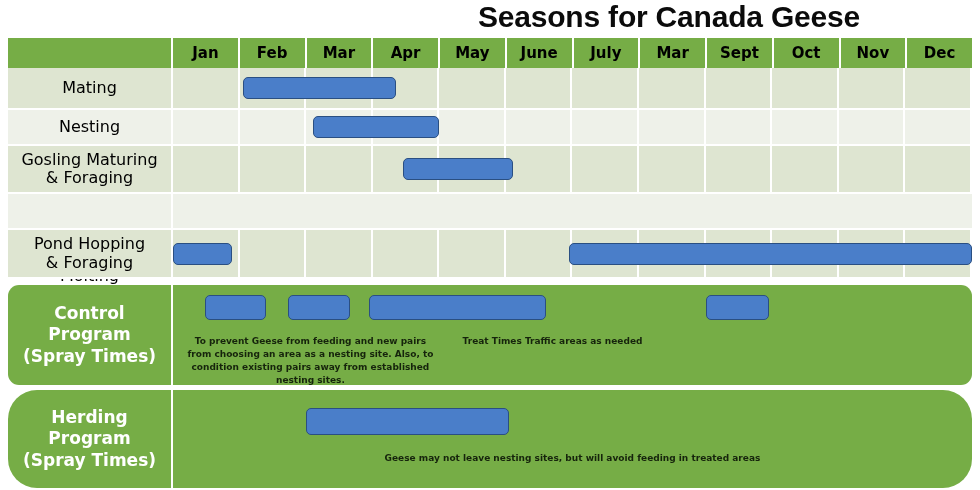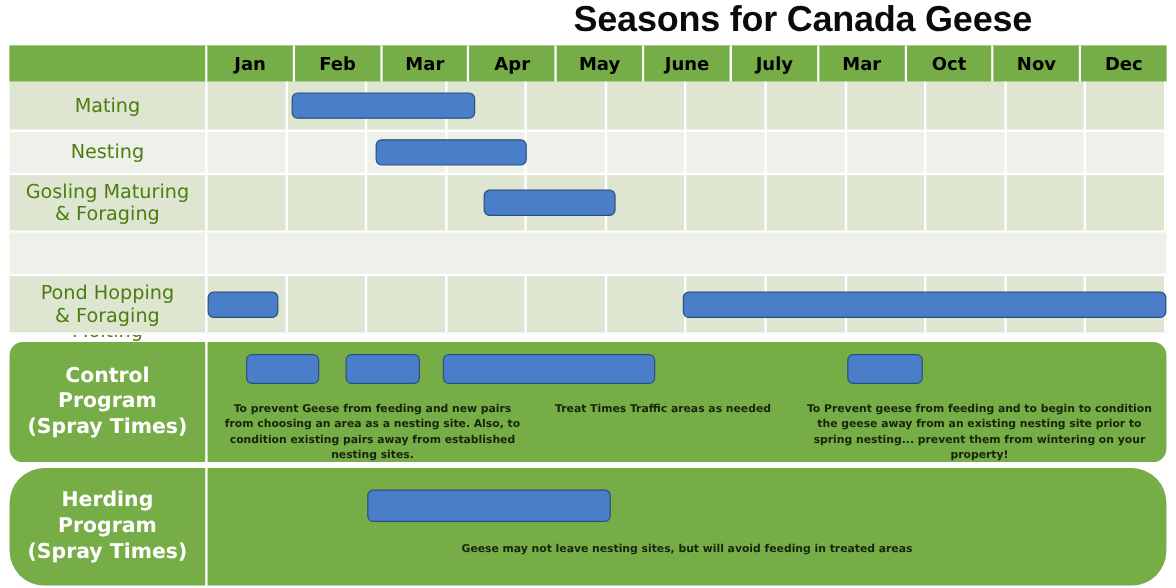--- a/index.html
+++ b/index.html
@@ -89,21 +89,21 @@
   .grow-label {
     flex: 0 0 165px;
     width: 165px;
     box-sizing: border-box;
     border-right: 2px solid #ffffff;
     display: flex;
     align-items: center;
     justify-content: center;
     text-align: center;
     font-size: 16px;
-    color: #4d7c0f;
+    color: #000000;
     padding: 0 4px;
     line-height: 1.15;
     font-family: "DejaVu Sans", sans-serif;
   }
   .grow-track {
     position: relative;
     flex: 1 1 auto;
     display: flex;
   }
   .gcell {
@@ -180,20 +180,21 @@
   <div class="month-header">
     <div class="hdr-corner"></div>
   <div class="hdr-month">Jan</div>
       <div class="hdr-month">Feb</div>
       <div class="hdr-month">Mar</div>
       <div class="hdr-month">Apr</div>
       <div class="hdr-month">May</div>
       <div class="hdr-month">June</div>
       <div class="hdr-month">July</div>
       <div class="hdr-month">Mar</div>
+      <div class="hdr-month">Sept</div>
       <div class="hdr-month">Oct</div>
       <div class="hdr-month">Nov</div>
       <div class="hdr-month">Dec</div>
     </div>
 
   <div class="gantt">
       <div class="grow even" style="height: 42px;">
         <div class="grow-label">Mating</div>
         <div class="grow-track">
           <div class="gcell"></div>
@@ -288,21 +289,20 @@
 
 <div class="program" style="top: 285px; height: 100px; border-radius: 11px;">
       <div class="program-label">Control Program<br>(Spray Times)</div>
       <div class="program-body">
         <div class="pbar" style="left: 4%; width: 7.66667%; top: 10px; height: 25px;"></div>
         <div class="pbar" style="left: 14.3333%; width: 7.83333%; top: 10px; height: 25px;"></div>
         <div class="pbar" style="left: 24.5833%; width: 22.0833%; top: 10px; height: 25px;"></div>
         <div class="pbar" style="left: 66.6667%; width: 7.91667%; top: 10px; height: 25px;"></div>
         <div class="pnote" style="left: 1.2%; width: 32%; top: 50px;">To prevent Geese from feeding and new pairs from choosing an area as a nesting site. Also, to condition existing pairs away from established nesting sites.</div>
         <div class="pnote" style="left: 33.5%; width: 28%; top: 50px;">Treat Times Traffic areas as needed</div>
-        <div class="pnote" style="left: 62%; width: 37%; top: 50px;">To Prevent geese from feeding and to begin to condition the geese away from an existing nesting site prior to spring nesting... prevent them from wintering on your property!</div>
       </div>
     </div>
     <div class="program" style="top: 390px; height: 98px; border-radius: 29px;">
       <div class="program-label">Herding Program<br>(Spray Times)</div>
       <div class="program-body">
         <div class="pbar" style="left: 16.6667%; width: 25.4167%; top: 18px; height: 27px;"></div>
         <div class="pnote" style="left: 13%; width: 74%; top: 62px;">Geese may not leave nesting sites, but will avoid feeding in treated areas</div>
       </div>
     </div>
   </div>

